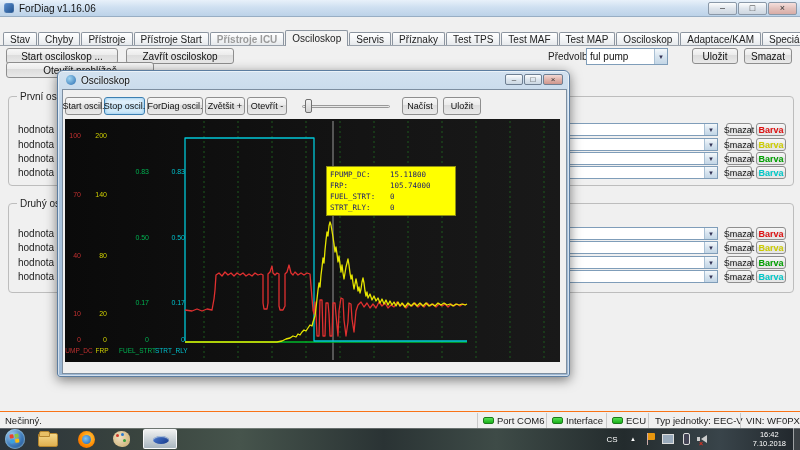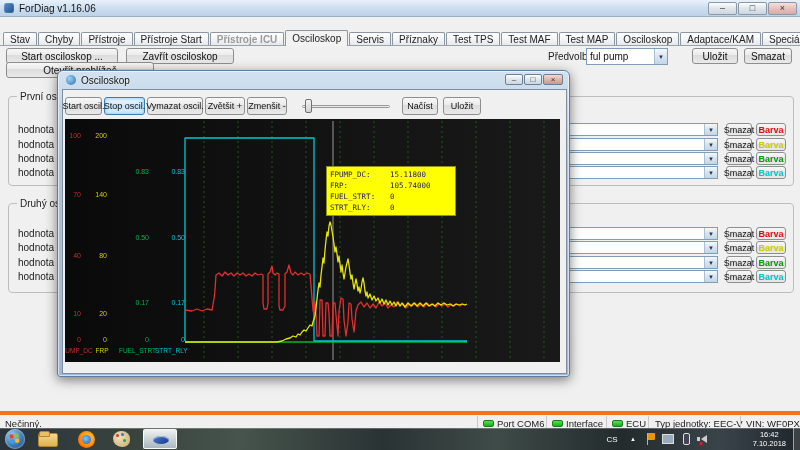--- a/index.html
+++ b/index.html
@@ -80,21 +80,21 @@
   .trace-name { position:absolute; font-size:6.5px; text-align:center; white-space:nowrap; }
   .plot svg { position:absolute; left:0; top:0; }
   .osc-tooltip { position:absolute; left:261px; top:47px; width:130px; height:50px; background:#ffff00;
     border:1px solid #8f8f12; font-family:"DejaVu Sans Mono","Liberation Mono",monospace;
     font-size:7.5px; color:#1a1a6e; padding:2px 0 0 3px; line-height:11px; z-index:5; }
   .tt-row { display:flex; }
   .tt-row .l { width:60px; }
 
   
   .statusbar { position:absolute; left:0; top:411px; width:800px; height:17px; background:#f0f0f0;
-    border-top:4px solid #f97316; font-size:9.5px; color:#222; }
+    border-top:1px solid #f97316; font-size:9.5px; color:#222; }
   .statusbar .sep { position:absolute; top:1px; width:1px; height:15px; background:#c9c9c9; }
   .led { position:absolute; top:5px; width:11px; height:7px; border:1px solid #1d7a1d; border-radius:2px;
     background:linear-gradient(180deg,#55e055,#19b019); }
   .sb-text { position:absolute; top:3px; white-space:nowrap; }
 
   
   .taskbar { position:absolute; left:0; top:428px; width:800px; height:22px;
     background:linear-gradient(90deg,#2b333a 0%,#3a453f 18%,#46544c 30%,#2a3334 48%,#3e4b47 62%,#232b2d 78%,#39444a 90%,#20262b 100%); }
   .taskbar::before { content:""; position:absolute; left:0; top:0; width:100%; height:1px; background:rgba(255,255,255,0.25); }
   .orb { position:absolute; left:5px; top:1px; width:20px; height:20px; border-radius:50%;
@@ -251,23 +251,23 @@
       <span class="osc-title">Osciloskop</span>
       <span class="osc-btns">
         <span class="osc-btn">–</span>
         <span class="osc-btn">□</span>
         <span class="osc-btn close">×</span>
       </span>
     </div>
     <div class="osc-client">
       <div class="btn small u1" style="left:2px; top:7px; width:37px; height:18px;">Start oscil.</div>
       <div class="btn small u1 focused" style="left:41px; top:7px; width:41px; height:18px;">Stop oscil.</div>
-      <div class="btn small u1" style="left:84px; top:7px; width:56px; height:18px;">Vymazat oscil.</div>
+      <div class="btn small u1" style="left:84px; top:7px; width:56px; height:18px;">ForDiag oscil.</div>
       <div class="btn small" style="left:142px; top:7px; width:40px; height:18px;">Zvětšit +</div>
-      <div class="btn small" style="left:184px; top:7px; width:40px; height:18px;">Zmenšit -</div>
+      <div class="btn small" style="left:184px; top:7px; width:40px; height:18px;">Otevřít -</div>
       <div class="slider-track"></div>
       <div class="slider-thumb"></div>
       <div class="btn small u1" style="left:339px; top:7px; width:36px; height:18px;">Načíst</div>
       <div class="btn small u1" style="left:380px; top:7px; width:38px; height:18px;">Uložit</div>
 
       <div class="plot">
 
         <div class="tick" style="left:-6px; top:13px;  color:#c03030;">100</div>
         <div class="tick" style="left:-6px; top:72px;  color:#c03030;">70</div>
         <div class="tick" style="left:-6px; top:133px; color:#c03030;">40</div>

